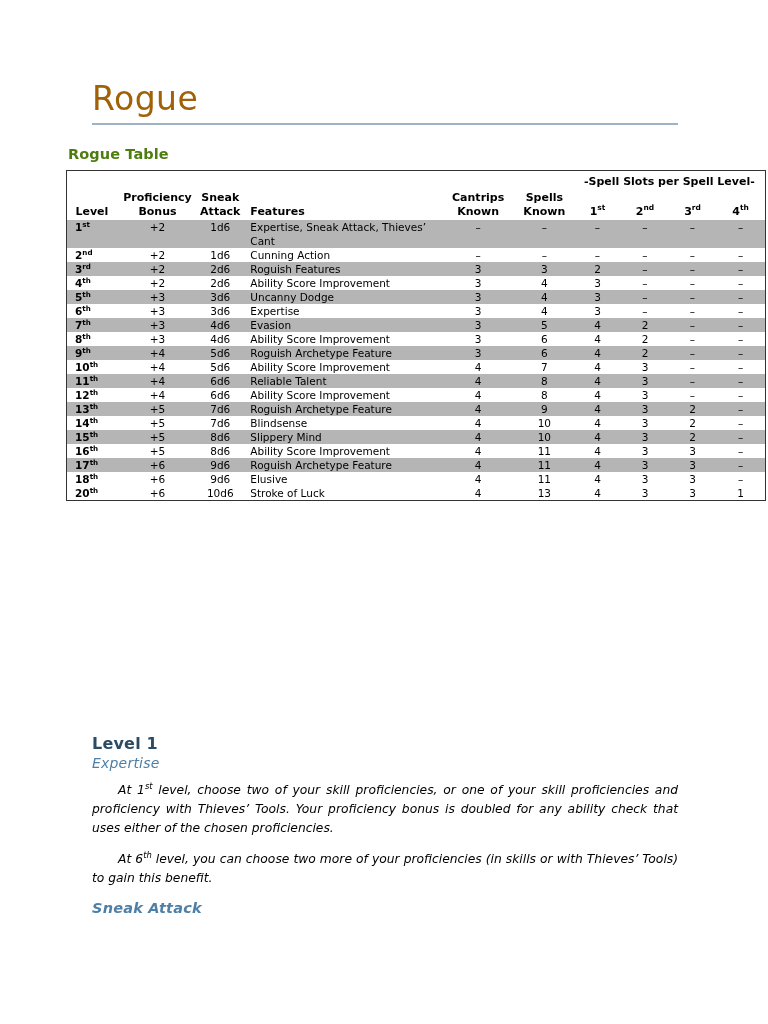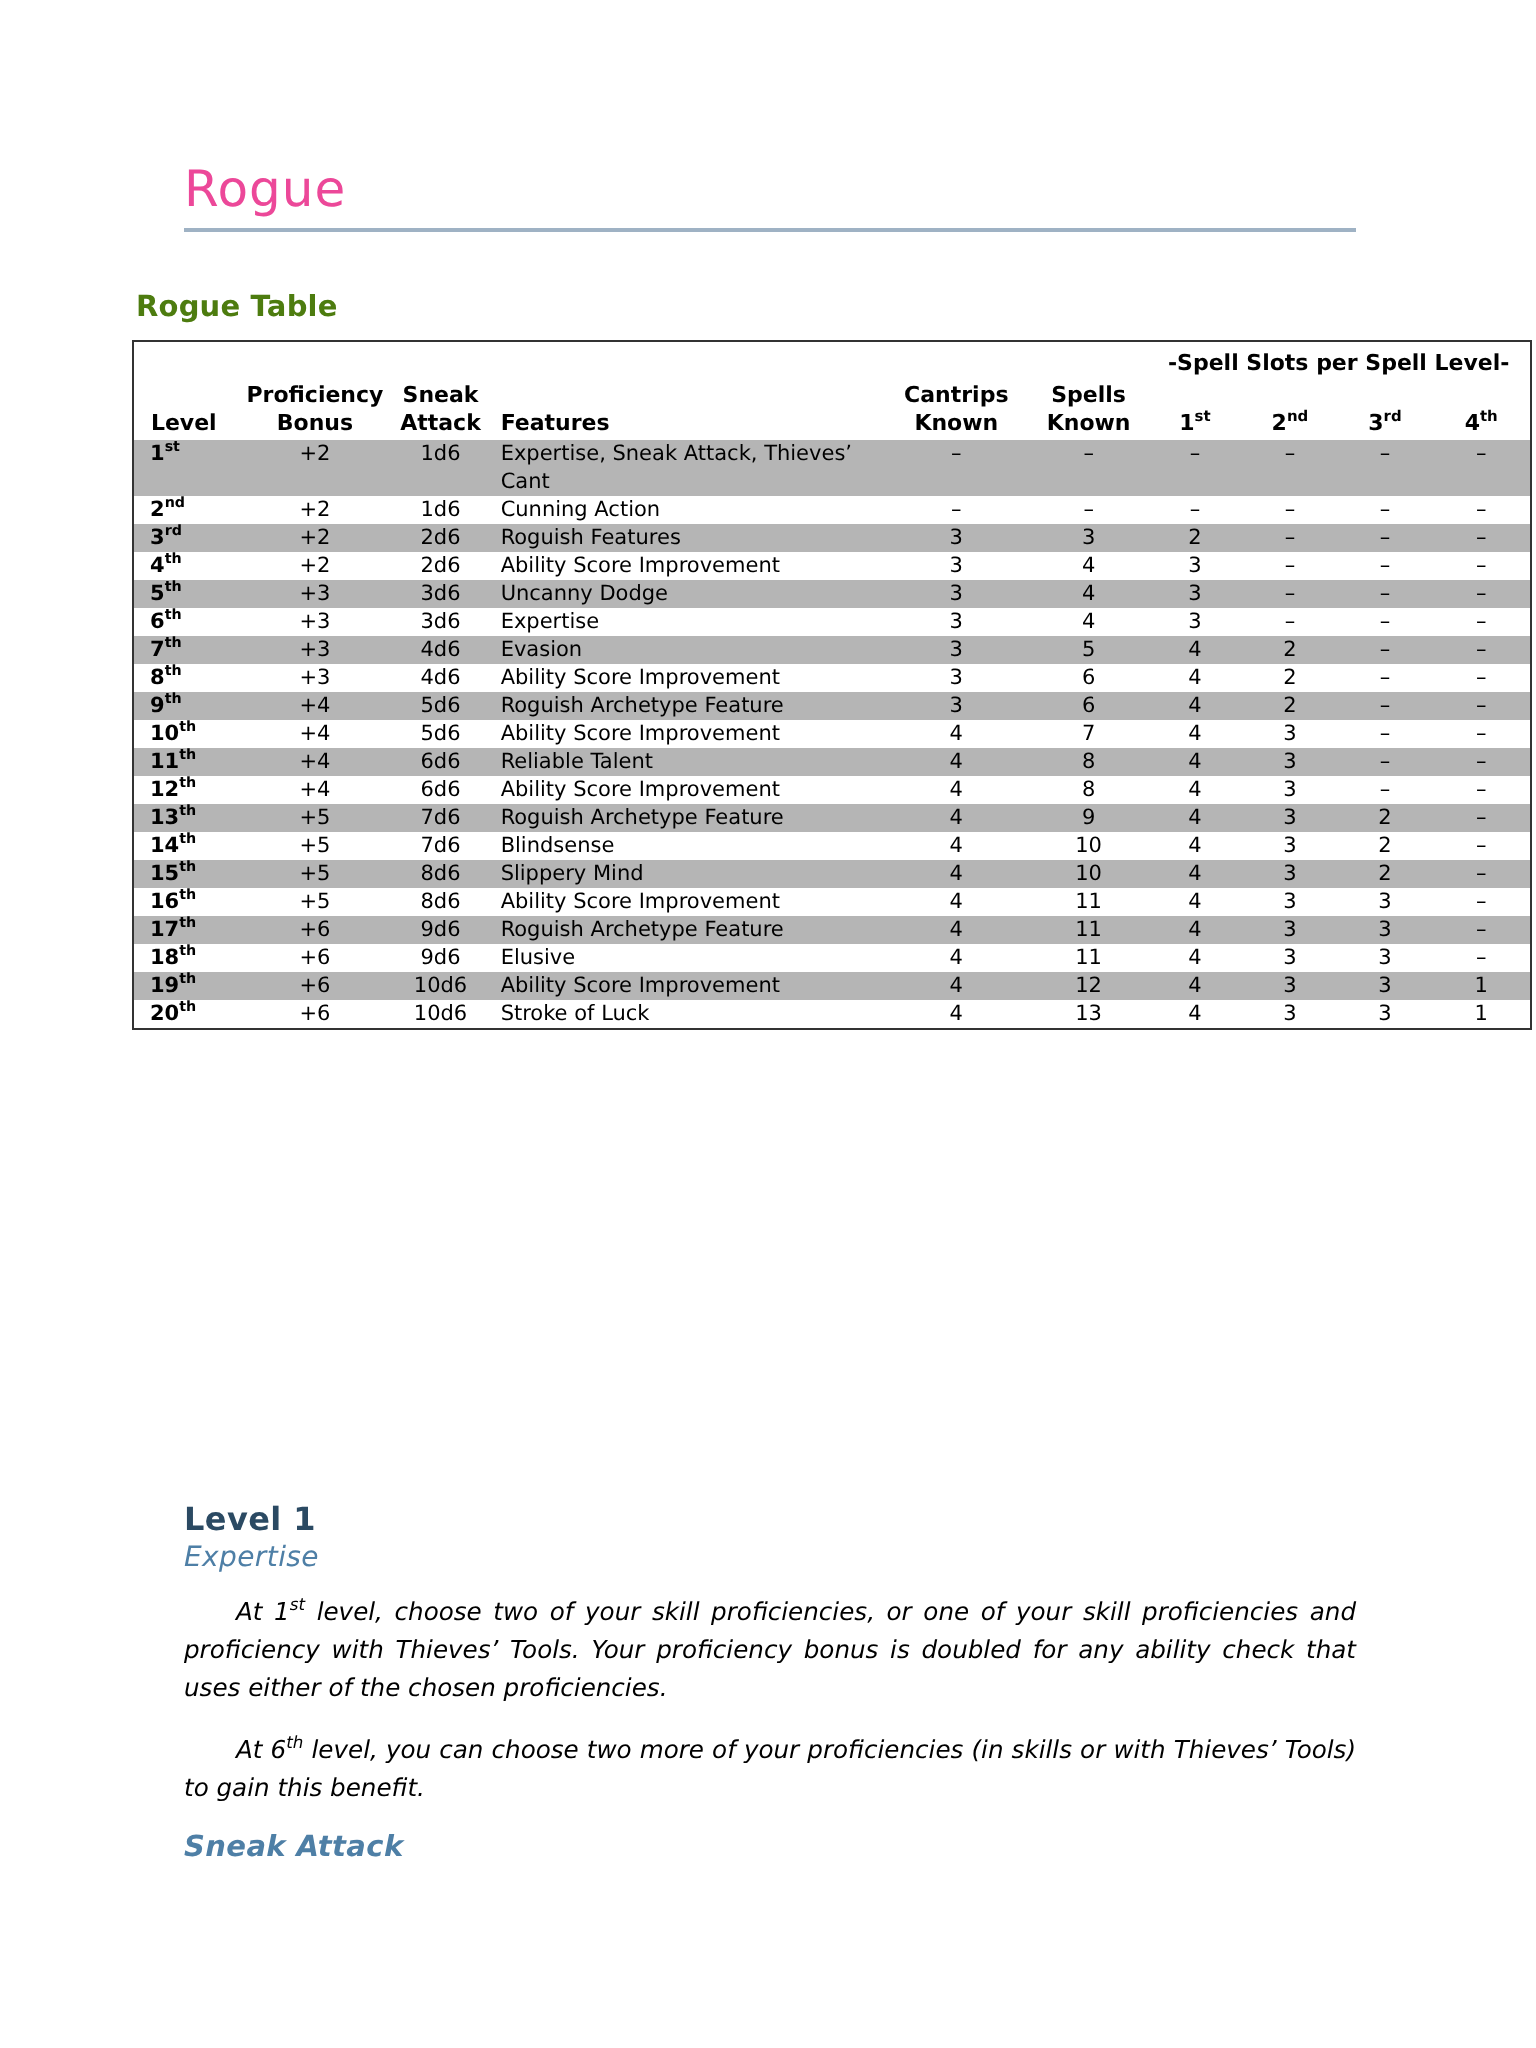--- a/index.html
+++ b/index.html
@@ -23,23 +23,23 @@
 
   
   .title-wrap {
     position: absolute;
     left: 92px;
     top: 82px;
     width: 586px;
   }
   .doc-title {
     font-family: "DejaVu Sans", sans-serif;
-    font-size: 25px;
+    font-size: 33px;
     font-weight: 400;
-    color: #ec4899;
+    color: #a16207;
     letter-spacing: 0.5px;
     line-height: 1.05;
     margin: 0;
     padding: 0 0 6px 0;
   }
   .title-rule {
     height: 2px;
     background: #9fb2c4;
     width: 100%;
   }
@@ -139,21 +139,21 @@
   .body-wrap {
     position: absolute;
     left: 92px;
     top: 734px;
     width: 586px;
   }
   h2.lvl {
     font-size: 16px;
     font-weight: bold;
     color: #2b4a63;
-    margin: 16px 0 2px 0;
+    margin: 0 0 2px 0;
     letter-spacing: 0.2px;
   }
   h3.sub {
     font-size: 14px;
     font-weight: normal;
     font-style: italic;
     color: #4e7fa6;
     margin: 0 0 10px 0;
     letter-spacing: 0.2px;
   }
@@ -430,32 +430,20 @@
             <td class="col-prof">+6</td>
             <td class="col-sneak">9d6</td>
             <td class="col-feat">Elusive</td>
             <td class="col-num">4</td>
             <td class="col-num">11</td>
             <td class="col-num">4</td>
             <td class="col-num">3</td>
             <td class="col-num">3</td>
             <td class="col-num">–</td>
           </tr>
-          <tr class="shaded">
-            <td class="col-level">19<sup>th</sup></td>
-            <td class="col-prof">+6</td>
-            <td class="col-sneak">10d6</td>
-            <td class="col-feat">Ability Score Improvement</td>
-            <td class="col-num">4</td>
-            <td class="col-num">12</td>
-            <td class="col-num">4</td>
-            <td class="col-num">3</td>
-            <td class="col-num">3</td>
-            <td class="col-num">1</td>
-          </tr>
           <tr>
             <td class="col-level">20<sup>th</sup></td>
             <td class="col-prof">+6</td>
             <td class="col-sneak">10d6</td>
             <td class="col-feat">Stroke of Luck</td>
             <td class="col-num">4</td>
             <td class="col-num">13</td>
             <td class="col-num">4</td>
             <td class="col-num">3</td>
             <td class="col-num">3</td>

